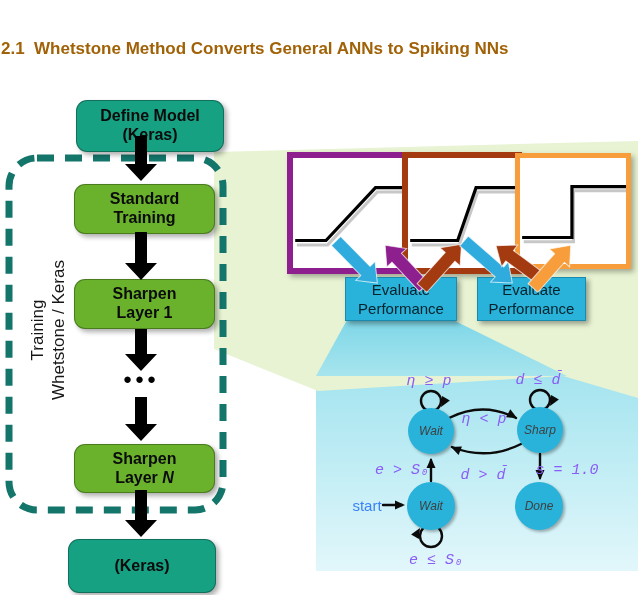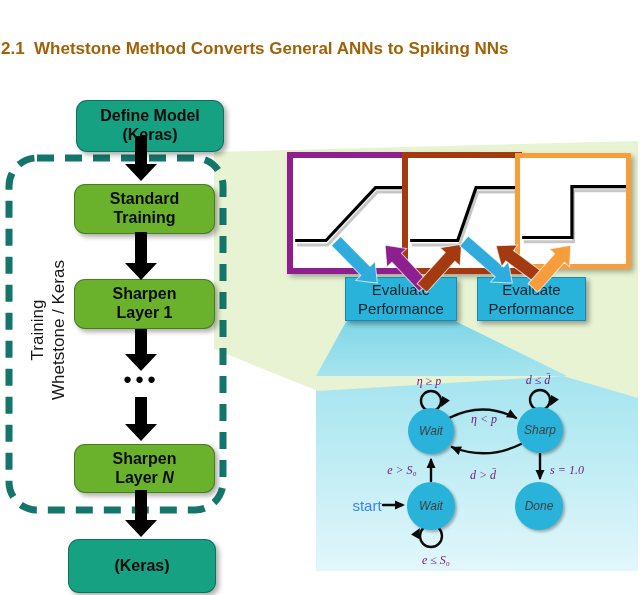--- a/index.html
+++ b/index.html
@@ -35,21 +35,21 @@
     box-shadow:3px 3px 5px rgba(0,0,0,.35);border:1px solid rgba(8,90,120,.45);color:#06222b;
   }
   .stcircle{
     position:absolute;border-radius:50%;background:var(--c-cyan-box);z-index:5;
     display:flex;align-items:center;justify-content:center;
     font-size:12px;font-style:italic;color:#404040;
     box-shadow:2px 2px 3px rgba(0,0,0,.30);
   }
   .mathlab{
     position:absolute;transform:translate(-50%,-50%);z-index:5;white-space:pre;
-    font-family:Liberation Serif, serif;font-style:italic;font-size:12px;color:#701a75;
+    font-family:Liberation Mono, monospace;font-style:italic;font-size:15px;color:#8b5cf6;
   }
   .plainlab{
     position:absolute;transform:translate(-50%,-50%);z-index:5;white-space:pre;
     font-size:15px;color:#3b82f6;
   }
   .sidelabel{
     position:absolute;left:-37px;top:308px;width:170px;height:44px;z-index:2;
     transform:rotate(-90deg);display:flex;flex-direction:column;align-items:center;justify-content:center;
     font-size:17px;line-height:21px;color:#161616;text-align:center;white-space:pre;
   }

